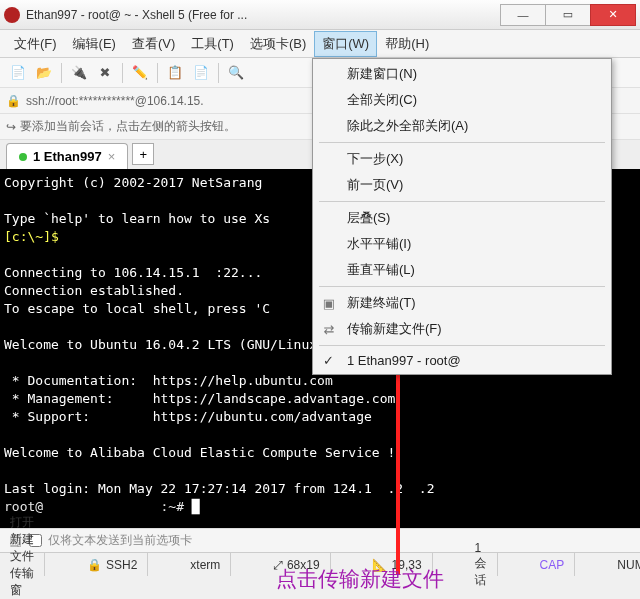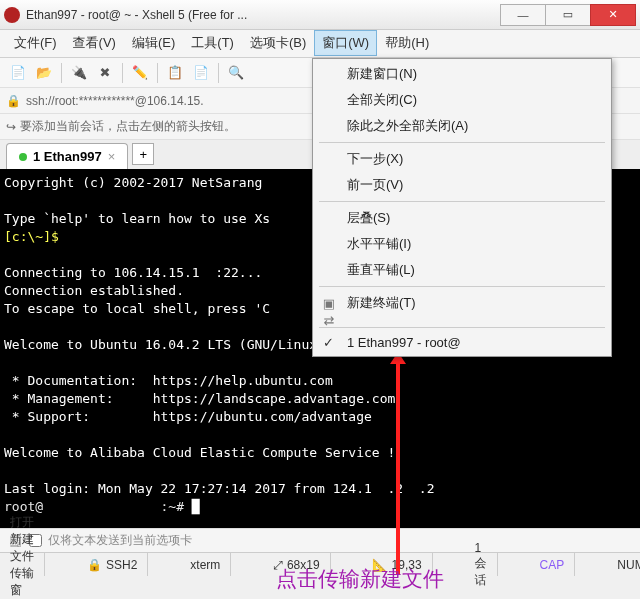--- a/index.html
+++ b/index.html
@@ -5,21 +5,21 @@
   * { margin: 0; padding: 0; box-sizing: border-box; }
   body { font-family: "Microsoft YaHei", sans-serif; font-size: 13px; width: 640px; height: 599px; background: #f0f0f0; overflow: hidden; position: relative; }
   
   .titlebar { height: 30px; background: linear-gradient(#fdfdfd,#e8e8e8); display: flex; align-items: center; padding: 0 4px; border-bottom: 1px solid #ccc; }
   .titlebar .app-icon { width: 16px; height: 16px; background: #b22222; border-radius: 50%; margin-right: 6px; }
   .titlebar .title { flex: 1; font-size: 12px; color: #333; }
   .win-controls { display: flex; }
   .win-btn { width: 46px; height: 22px; border: 1px solid #b0b0b0; background: #f5f5f5; display: flex; align-items: center; justify-content: center; margin-left: -1px; font-size: 11px; color: #444;}
   .close-btn { background:#e04040; color:#fff; border-color:#c03030; }
   
-  .menubar { height: 28px; background: #f5f5f5; display: flex; align-items: flex-start; border-bottom: 1px solid #d0d0d0; padding-left: 6px; }
+  .menubar { height: 28px; background: #f5f5f5; display: flex; align-items: center; border-bottom: 1px solid #d0d0d0; padding-left: 6px; }
   .menubar .mitem { padding: 4px 8px; color: #333; font-size: 13px; }
   .menubar .mitem.open { background: #cde6f7; border: 1px solid #7ab4dc; padding:3px 7px;}
   
   .toolbar { height: 30px; background: #f7f7f7; display: flex; align-items: center; padding: 0 6px; gap: 2px; border-bottom:1px solid #e0e0e0;}
   .tb-icon { width: 24px; height: 24px; display:flex; align-items:center; justify-content:center; color:#555; border-radius:2px;}
   .tb-sep { width:1px; height:20px; background:#ccc; margin:0 3px;}
   
   .addressbar { height: 26px; background:#f5f5f5; display:flex; align-items:center; padding:0 6px; border-bottom:1px solid #e0e0e0; color:#666; font-size:12px;}
   .lock-icon { width:14px; height:14px; margin-right:6px; color:#999;}
   
@@ -59,22 +59,22 @@
   <div class="title">Ethan997 - root@                     ~ - Xshell 5 (Free for ...</div>
   <div class="win-controls">
     <div class="win-btn">—</div>
     <div class="win-btn">▭</div>
     <div class="win-btn close-btn">✕</div>
   </div>
 </div>
 
 <div class="menubar">
   <div class="mitem">文件(F)</div>
+  <div class="mitem">编辑(E)</div>
   <div class="mitem">查看(V)</div>
-  <div class="mitem">编辑(E)</div>
   <div class="mitem">工具(T)</div>
   <div class="mitem">选项卡(B)</div>
   <div class="mitem open">窗口(W)</div>
   <div class="mitem">帮助(H)</div>
 </div>
 
 <div class="toolbar">
   <div class="tb-icon">📄</div>
   <div class="tb-icon">📂</div>
   <div class="tb-sep"></div>
@@ -172,20 +172,21 @@
   <div class="ditem">
       <span>垂直平铺(L)</span>
     </div>
   <div class="dsep"></div>
   <div class="ditem">
       <span class="dicn">▣</span>
       <span>新建终端(T)</span>
     </div>
   <div class="ditem">
       <span class="dicn">⇄</span>
+      <span>传输新建文件(F)</span>
     </div>
   <div class="dsep"></div>
   <div class="ditem checked">
       <span>1 Ethan997 - root@</span>
     </div>
 </div>
 
 <div class="arrow"></div>
 <div class="annot">点击传输新建文件</div>
 

